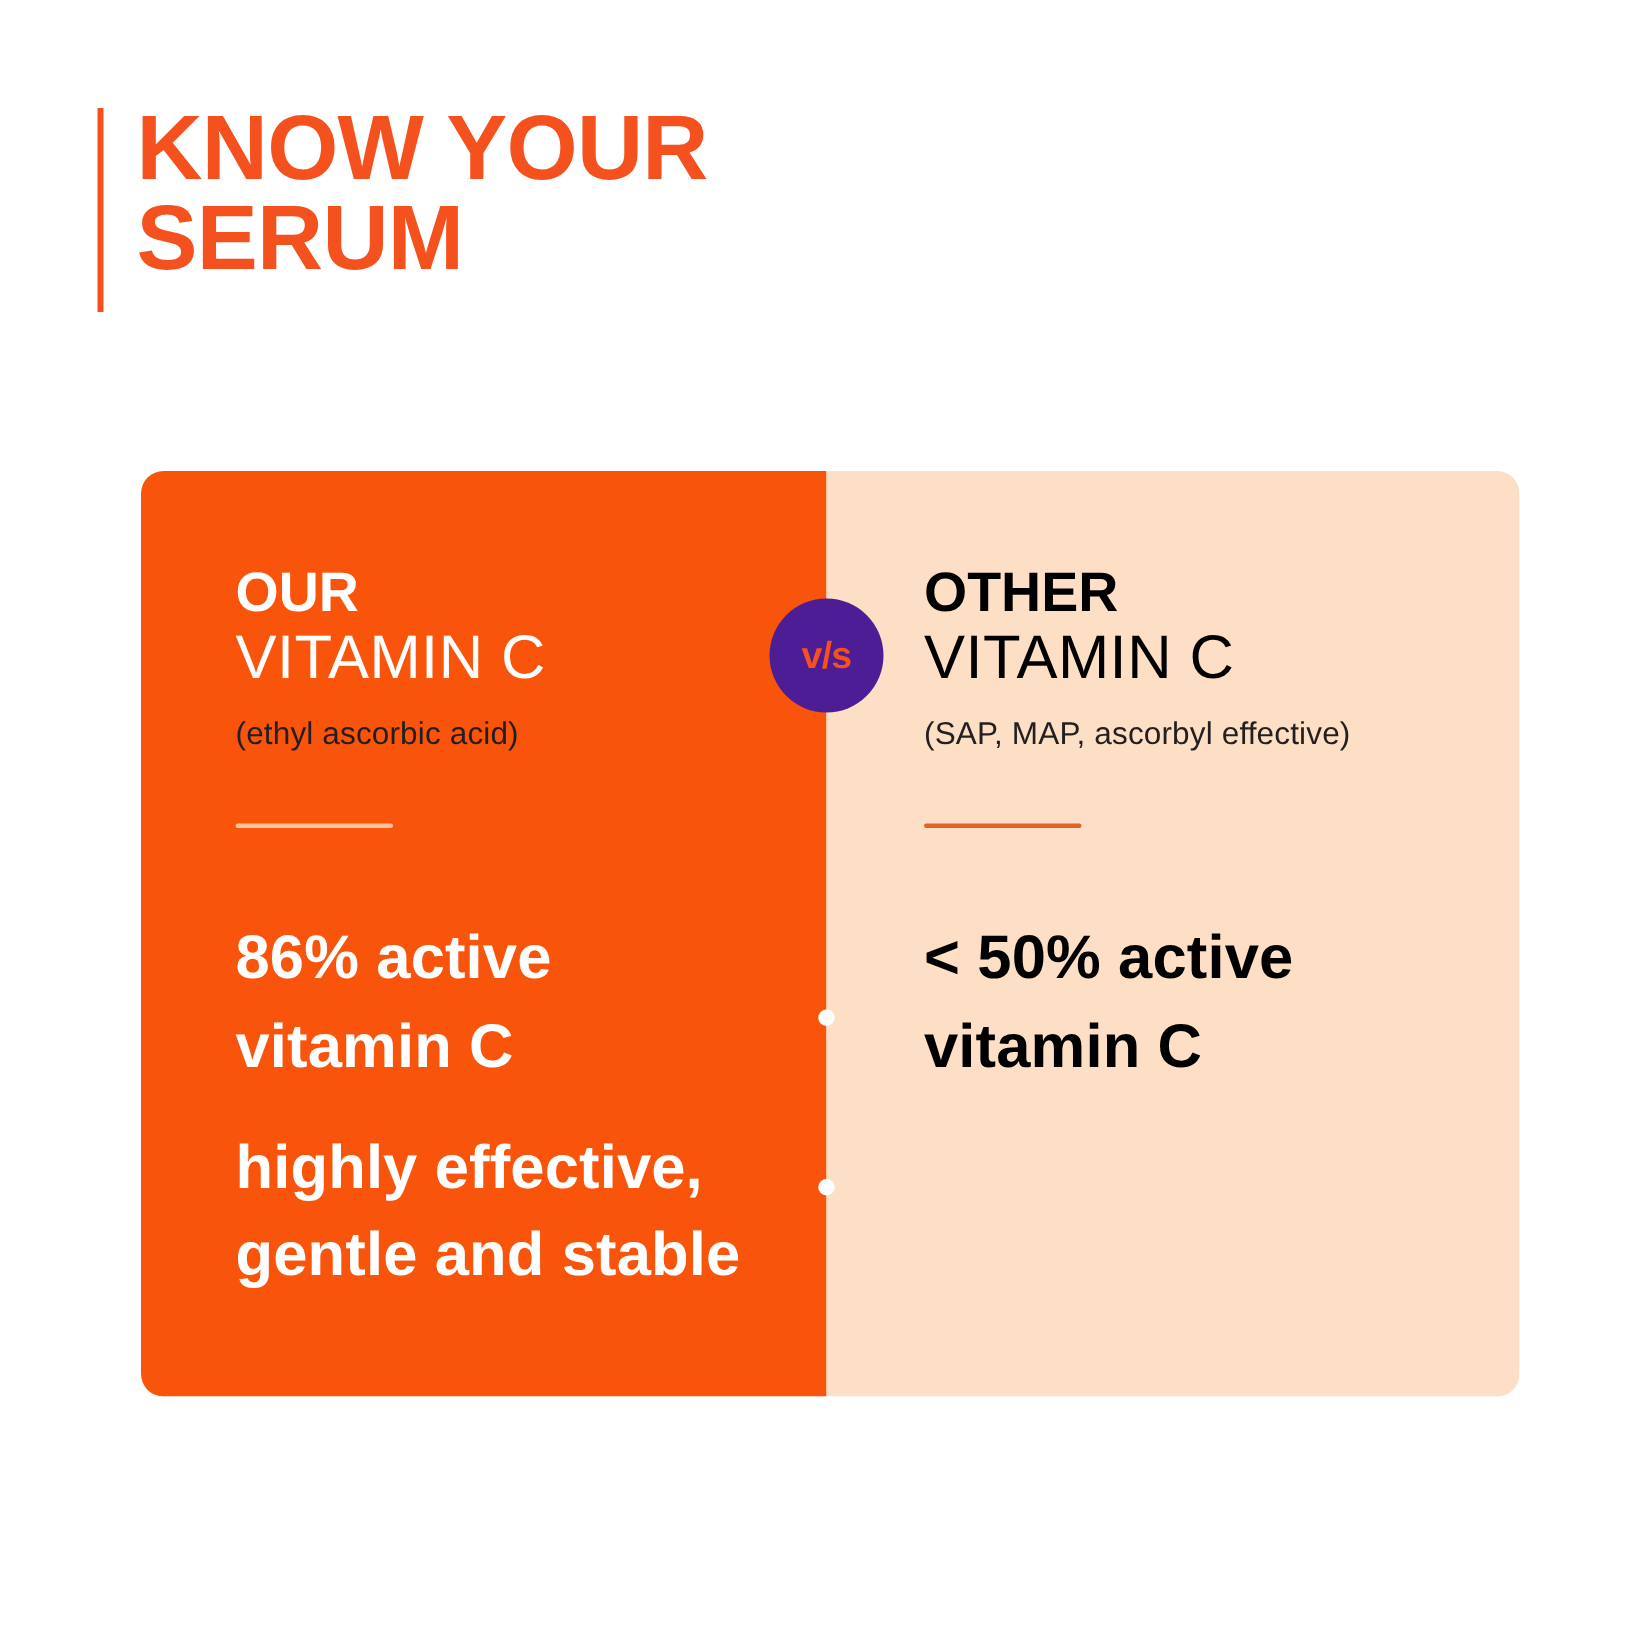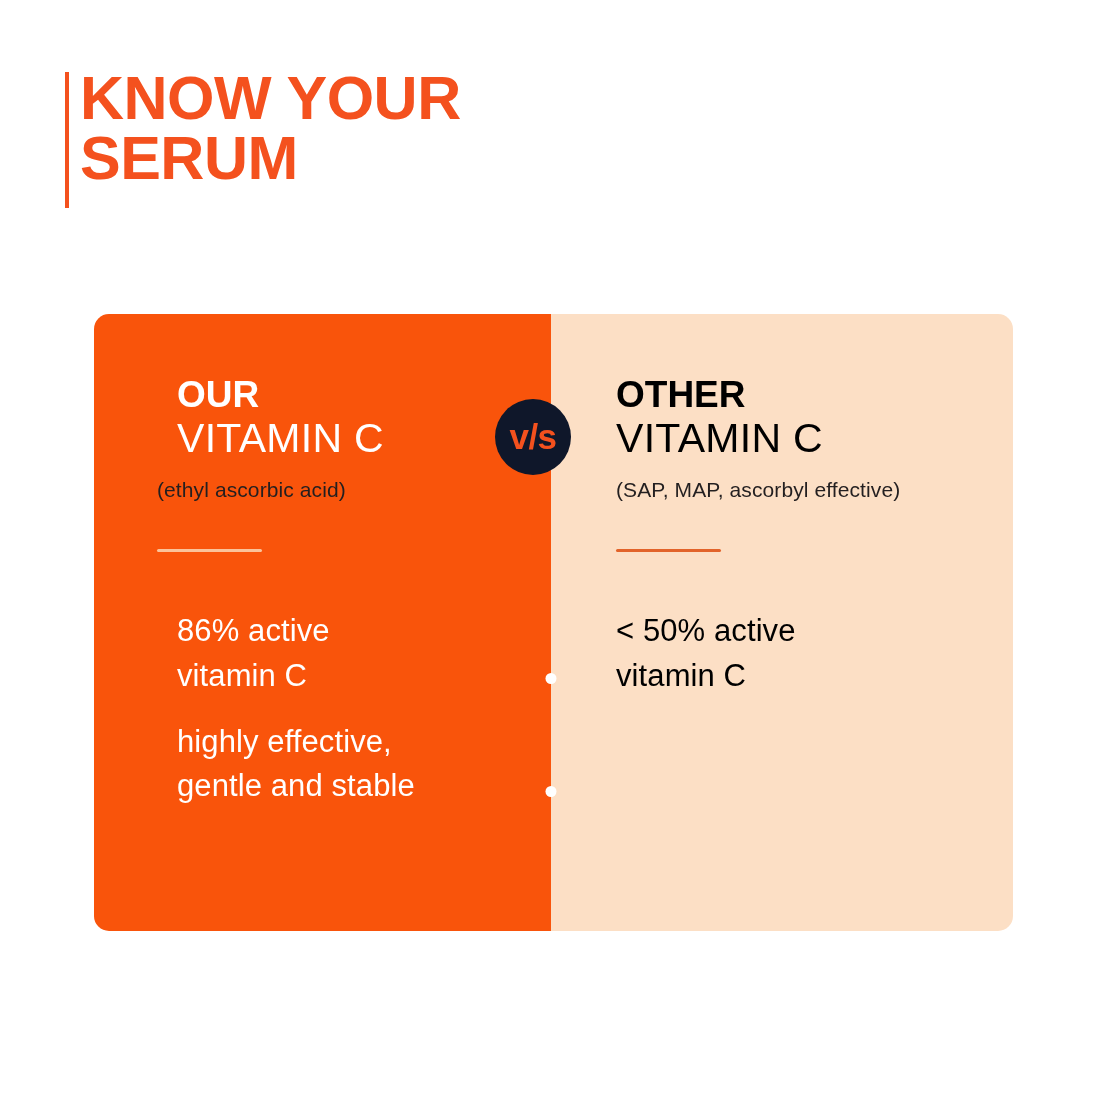--- a/index.html
+++ b/index.html
@@ -24,21 +24,21 @@
     align-items: flex-start;
   }
   .heading-bar {
     width: 4px;
     height: 136px;
     background: #F4511E;
     flex: 0 0 auto;
     margin-top: 4px;
   }
   .heading-text {
-    margin-left: 11px;
+    margin-left: 22px;
     color: #F4511E;
     font-size: 61px;
     font-weight: bold;
     line-height: 0.99;
     letter-spacing: -0.5px;
     text-transform: uppercase;
     font-stretch: condensed;
     white-space: pre-line;
   }
 
@@ -83,40 +83,40 @@
     letter-spacing: 0.3px;
     margin: 2px 0 0 0;
   }
   .panel-sub {
     font-size: 21px;
     font-weight: 400;
     color: #231F20;
     margin: 16px 0 0 0;
     letter-spacing: 0.1px;
   }
-  .left-white { color: #FFFFFF; margin-left: 20px; }
+  .left-white { color: #FFFFFF; }
   .right-orange { color: #000000; }
 
   
   .rule {
     height: 3px;
     width: 105px;
     margin-top: 47px;
     border-radius: 2px;
   }
   .rule-left  { background: #FBC39A; }
   .rule-right { background: #E2632A; }
 
   
   .bullets {
     margin-top: 57px;
   }
   .bullet {
-    font-size: 31px;
-    font-weight: normal;
+    font-size: 41px;
+    font-weight: bold;
     line-height: 1.43;
     letter-spacing: 0.1px;
     white-space: pre-line;
   }
   .bullet + .bullet {
     margin-top: 22px;
   }
 
   
   .dot {
@@ -127,32 +127,32 @@
     background: #FFFFFF;
     left: 551px;
     transform: translateX(-50%);
   }
   .dot-1 { top: 673px; }
   .dot-2 { top: 786px; }
 
   
   .vs-badge {
     position: absolute;
-    left: 533px;
+    left: 551px;
     top: 437px;
     transform: translate(-50%, -50%);
     width: 76px;
     height: 76px;
     border-radius: 50%;
-    background: #0f172a;
+    background: #4c1d95;
     display: flex;
     align-items: center;
     justify-content: center;
     color: #F4511E;
-    font-size: 35px;
+    font-size: 25px;
     font-weight: bold;
     letter-spacing: -0.5px;
   }
 </style>
 </head>
 <body>
 
 <div class="heading-block">
   <div class="heading-bar"></div>
   <div class="heading-text">KNOW YOUR

